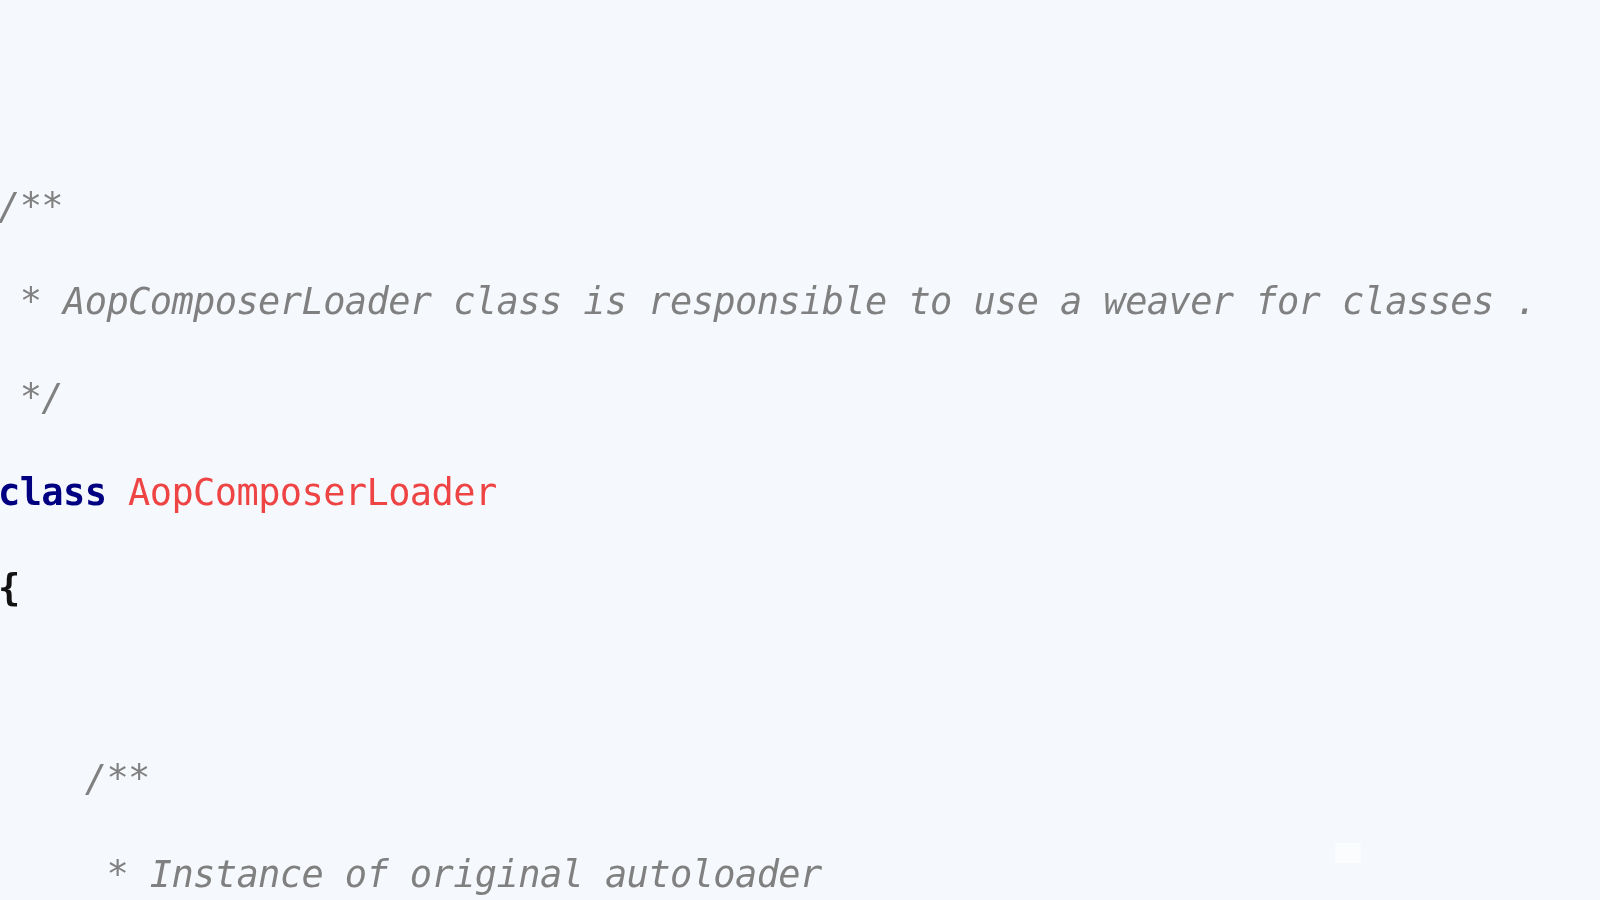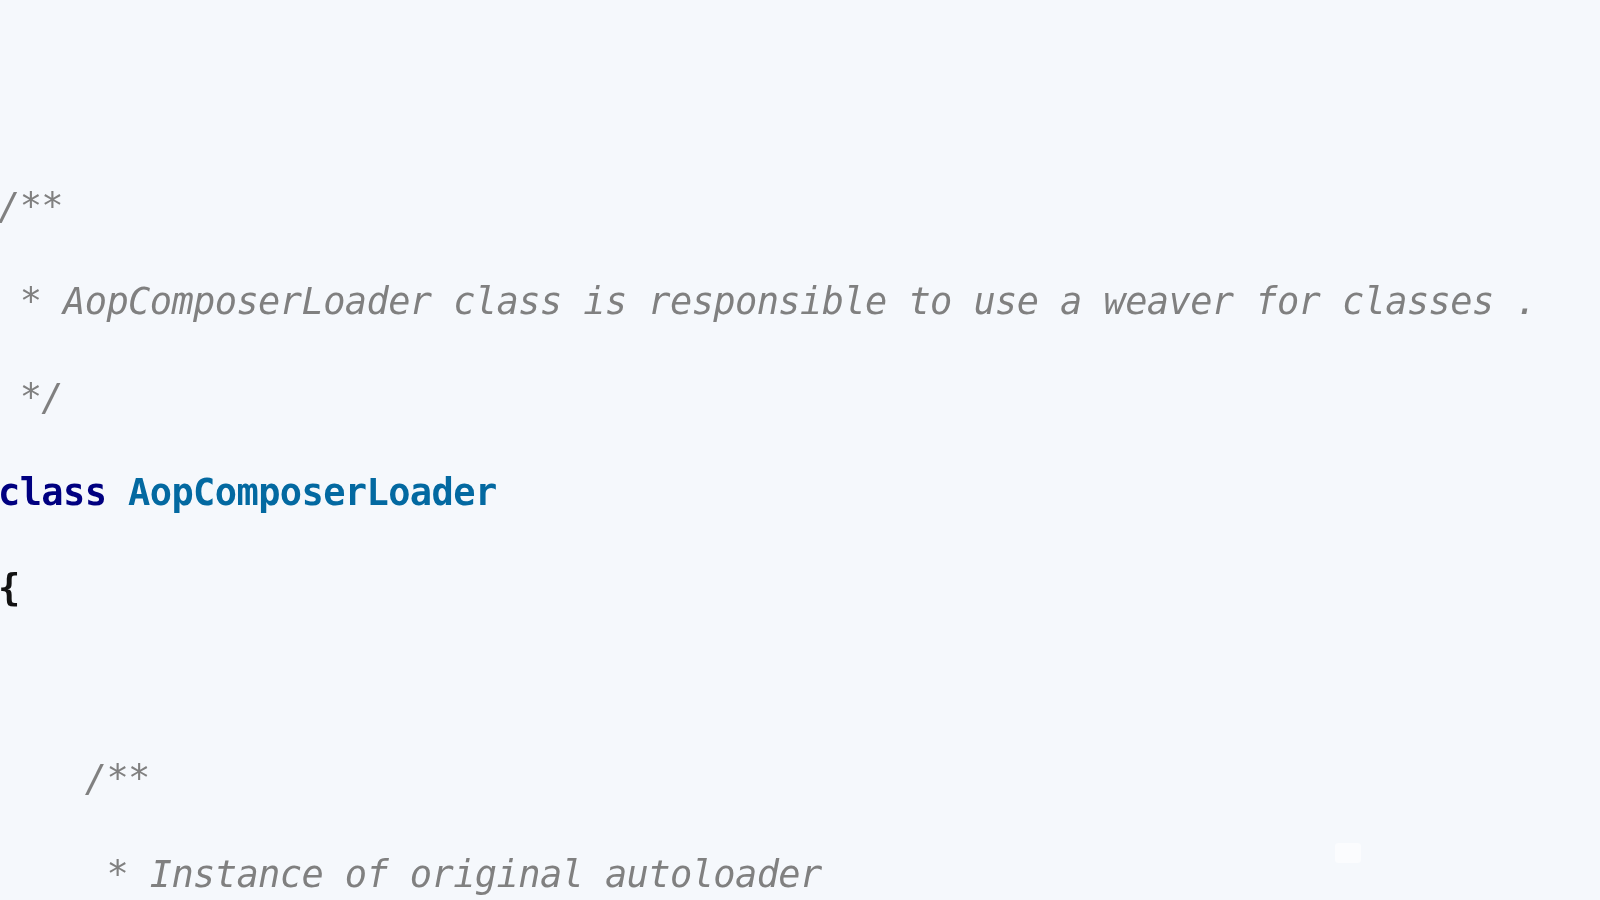--- a/index.html
+++ b/index.html
@@ -50,22 +50,22 @@
   
   .tok-comment {
     color: #808080;
     font-style: italic;
   }
   .tok-keyword {
     color: #000080;
     font-weight: bold;
   }
   .tok-classname {
-    color: #0369a1;
-    font-weight: bold;
+    color: #ef4444;
+    font-weight: normal;
   }
   .tok-punct {
     color: #121212;
     font-weight: bold;
   }
   .tok-plain {
     color: #121212;
   }
 
   

